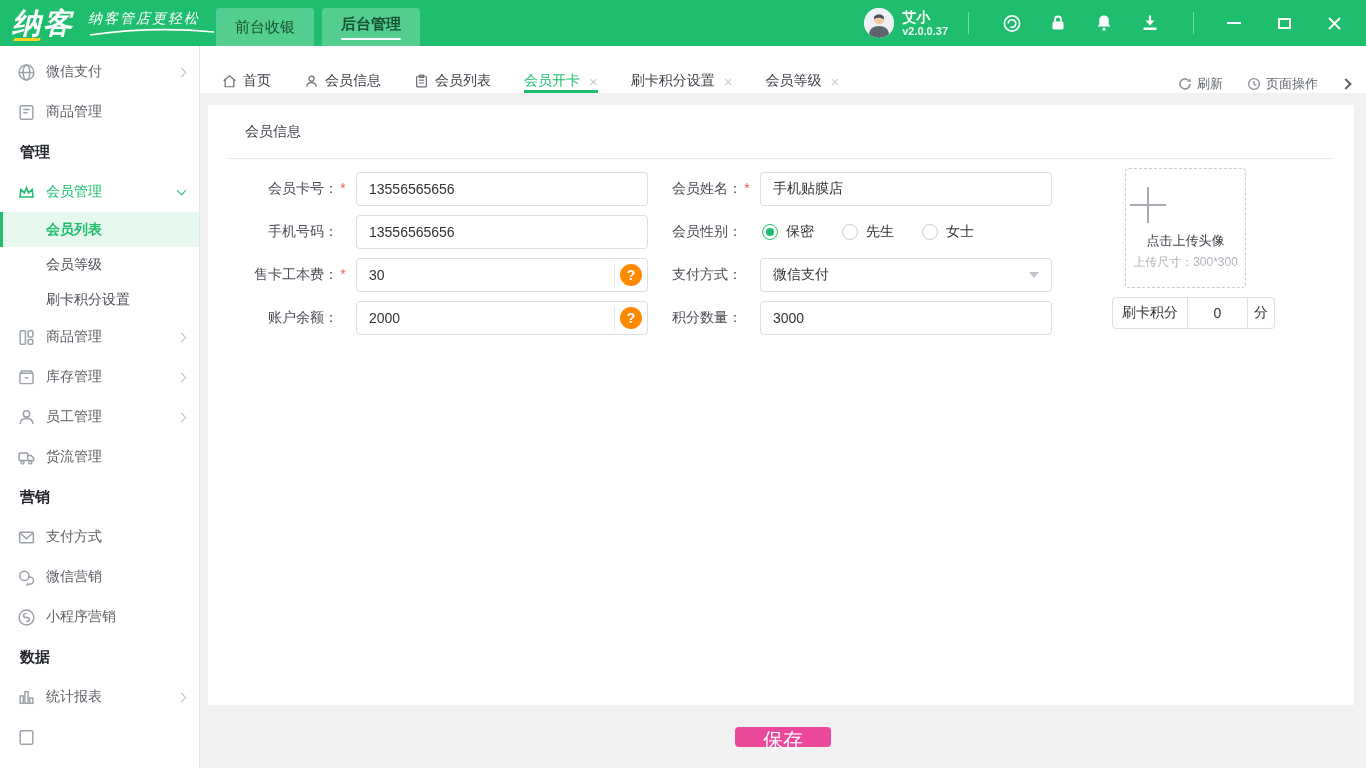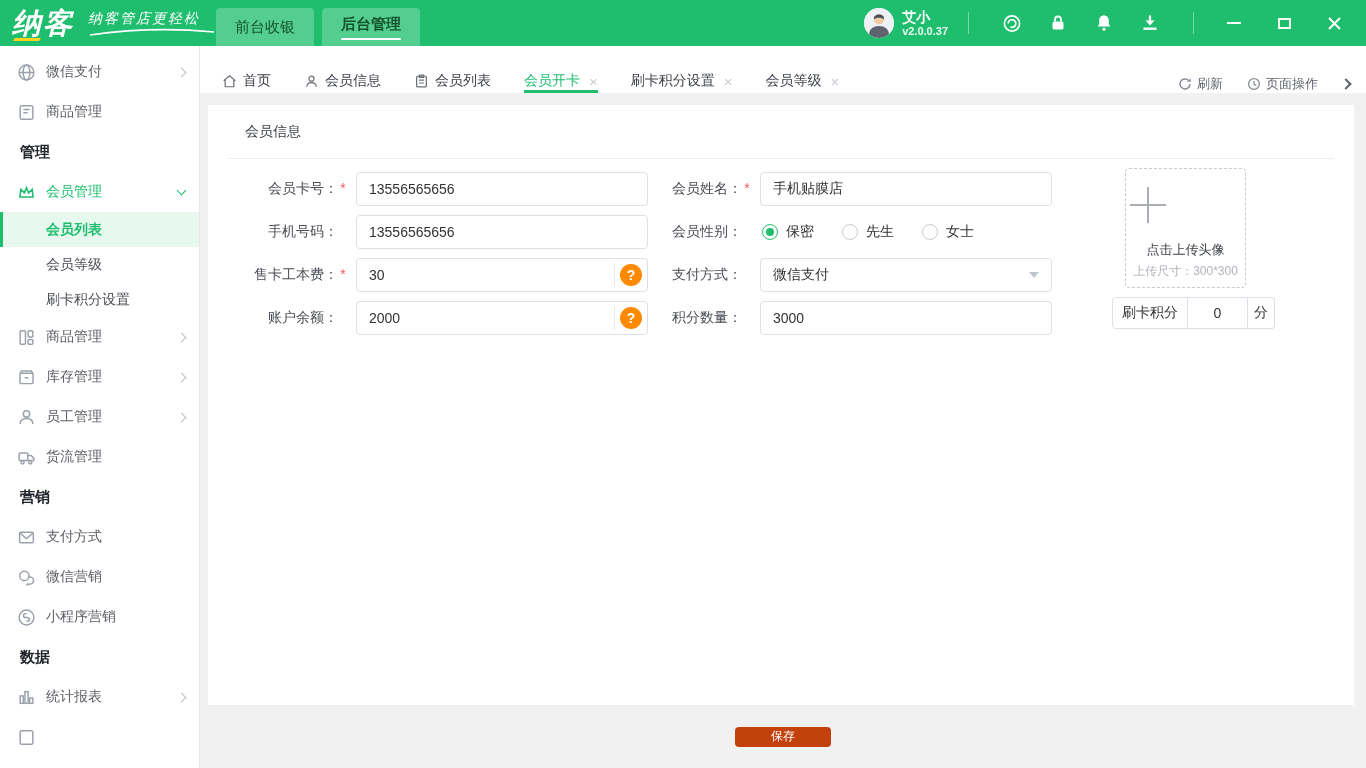--- a/index.html
+++ b/index.html
@@ -70,30 +70,30 @@
   .select { width:100%; height:100%; border:1px solid #dcdfe6; border-radius:4px; padding:0 12px; font-size:14px; color:#333; display:flex; align-items:center; cursor:pointer; background:#fff; }
   .caret { margin-left:auto; width:0; height:0; border-left:5px solid transparent; border-right:5px solid transparent; border-top:6px solid #c0c4cc; }
   .radios { display:flex; align-items:center; gap:28px; margin-left:10px; }
   .radio { display:flex; align-items:center; gap:8px; font-size:14px; color:#333; cursor:pointer; }
   .rdot { width:16px; height:16px; border-radius:50%; border:1px solid #c8ccd2; background:#fff; position:relative; flex-shrink:0; }
   .radio.checked .rdot { border-color:#1fbe6e; }
   .radio.checked .rdot::after { content:""; position:absolute; inset:3px; border-radius:50%; background:#1fbe6e; }
 
   .upload { position:absolute; left:917px; top:63px; width:121px; height:120px; border:1px dashed #c8ccd2; border-radius:4px; text-align:center; cursor:pointer; background:#fff; }
   .upload svg { margin-top:16px; }
-  .up-line1 { font-size:13px; color:#3d4149; margin-top:16px; }
+  .up-line1 { font-size:13px; color:#3d4149; margin-top:7px; }
   .up-line2 { font-size:12px; color:#b0b4bb; margin-top:4px; }
 
   .spgroup { position:absolute; left:904px; top:192px; display:flex; height:32px; }
   .spg-label { border:1px solid #dcdfe6; border-radius:4px 0 0 4px; display:flex; align-items:center; padding:0 9px; font-size:14px; color:#333; background:#fff; }
   .spg-input { width:60px; border:1px solid #dcdfe6; border-left:none; text-align:center; font-size:14px; color:#333; outline:none; font-family:inherit; }
   .spg-unit { width:27px; border:1px solid #dcdfe6; border-left:none; border-radius:0 4px 4px 0; display:flex; align-items:center; justify-content:center; font-size:14px; color:#333; background:#fff; }
 
   .footer { height:63px; display:flex; align-items:center; justify-content:center; }
-  .save-btn { width:96px; height:20px; background:#c2410c; border:none; border-radius:4px; color:#fff; font-size:12px; font-family:inherit; cursor:pointer; }
+  .save-btn { width:96px; height:20px; background:#ec4899; border:none; border-radius:4px; color:#fff; font-size:20px; font-family:inherit; cursor:pointer; }
 
   svg { display:block; }
 </style>
 </head>
 <body>
 
 <div class="topbar">
   <div class="brand">
     <div class="logo">纳客</div>
     <div class="tagline">

